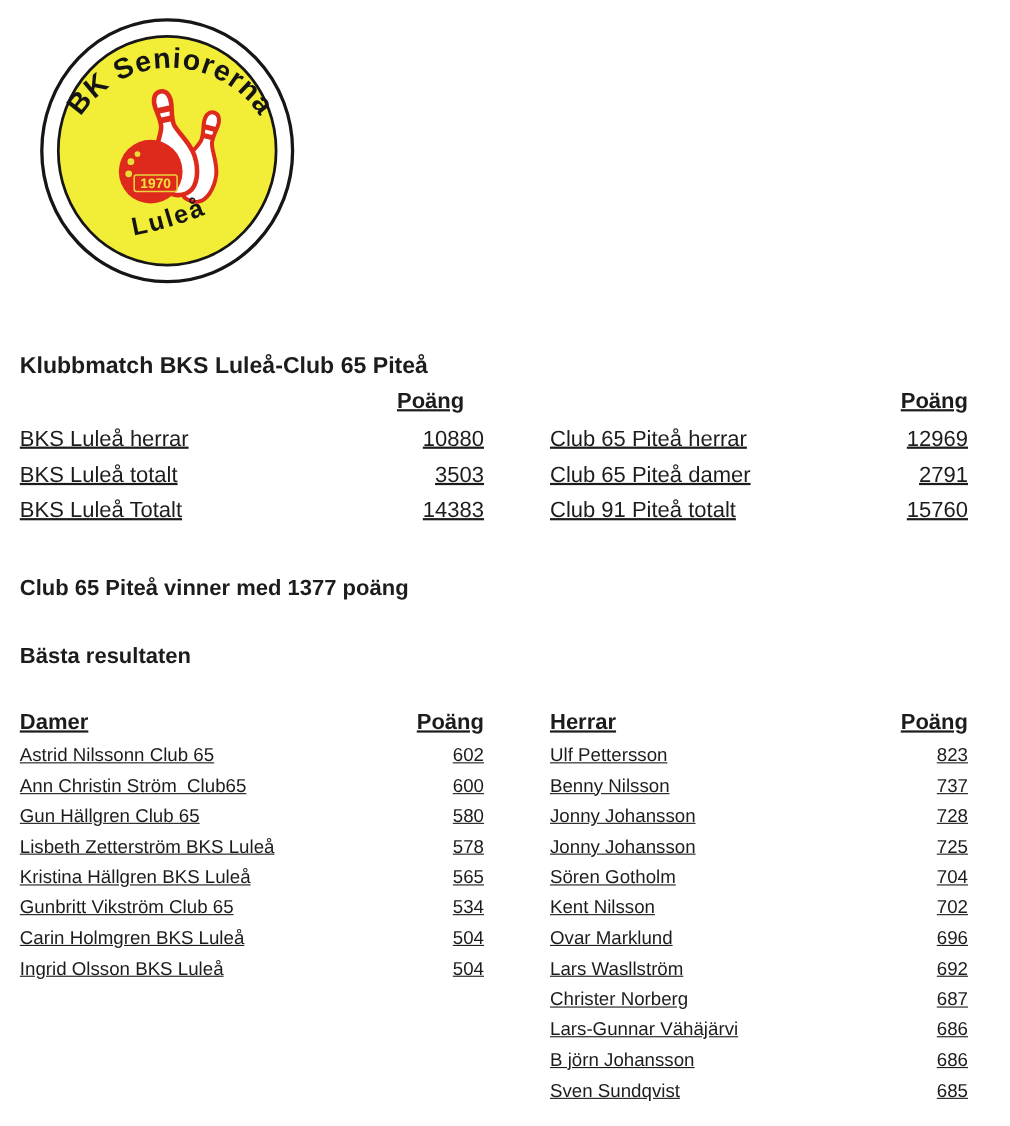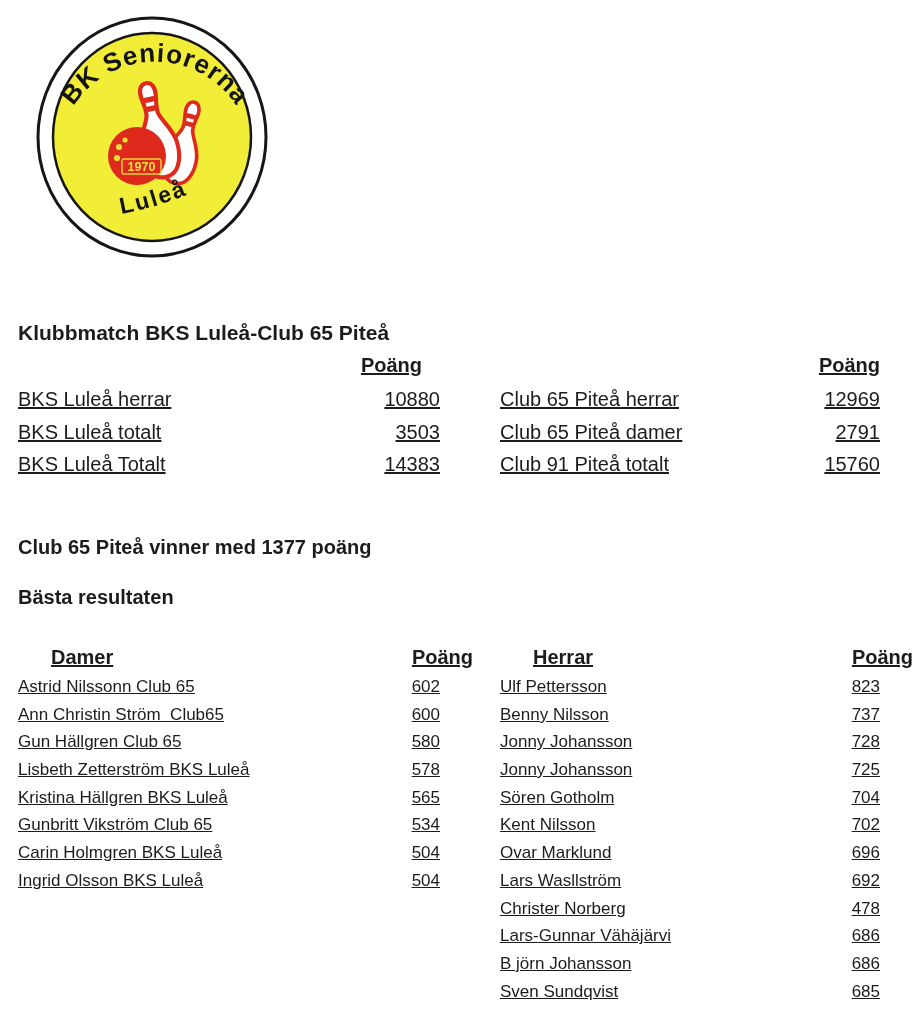--- a/index.html
+++ b/index.html
@@ -10,39 +10,39 @@
     font-family: "Liberation Sans", sans-serif;
     color: #1c1c1c;
   }
   .abs { position: absolute; }
 
   
   .logo { left: 35px; top: 15px; width: 235px; height: 245px; }
 
   
   .title  { left: 18px; top: 320px; font-size: 21px; font-weight: bold; line-height: 26px; }
-  .winner { left: 18px; top: 523px; font-size: 20px; font-weight: bold; line-height: 24px; margin-top: 12px; }
+  .winner { left: 18px; top: 523px; font-size: 20px; font-weight: bold; line-height: 24px; }
   .best   { left: 18px; top: 585px; font-size: 20px; font-weight: bold; line-height: 24px; }
 
   
   .row { display: flex; align-items: flex-start; text-decoration: underline; }
   .c1 { width: 280px; white-space: pre; }
   .c2 { width: 142px; text-align: right; }
   .gap { width: 60px; }
   .c3 { width: 240px; white-space: pre; }
   .c4 { width: 140px; text-align: right; }
   .b { font-weight: bold; }
   .pr18 { padding-right: 18px; }
 
   .summary { left: 18px; top: 354px; font-size: 20px; }
   .summary .hdr { height: 34px; }
   .summary .row.r { height: 32.5px; }
 
   .tables { left: 18px; top: 646px; font-size: 17px; }
-  .tables .hdr { height: 31px; font-size: 20px; margin-left: 33px; }
+  .tables .hdr { height: 31px; font-size: 20px; }
   .tables .row.r { height: 27.7px; }
 </style>
 </head>
 <body>
 
 <div class="abs logo">
   <svg width="235" height="245" viewBox="0 0 235 245">
     <defs>
       <path id="arcTop" d="M 35 97 A 97 97 0 0 1 205 97" fill="none"></path>
       <path id="arcBottom" d="M 86 199 Q 120 193 154 179" fill="none"></path>
@@ -189,21 +189,21 @@
     <div class="c2">504</div>
     <div class="gap"></div>
     <div class="c3">Lars Wasllström</div>
     <div class="c4">692</div>
   </div>
   <div class="row r">
     <div class="c1"></div>
     <div class="c2"></div>
     <div class="gap"></div>
     <div class="c3">Christer Norberg</div>
-    <div class="c4">478</div>
+    <div class="c4">687</div>
   </div>
   <div class="row r">
     <div class="c1"></div>
     <div class="c2"></div>
     <div class="gap"></div>
     <div class="c3">Lars-Gunnar Vähäjärvi</div>
     <div class="c4">686</div>
   </div>
   <div class="row r">
     <div class="c1"></div>

